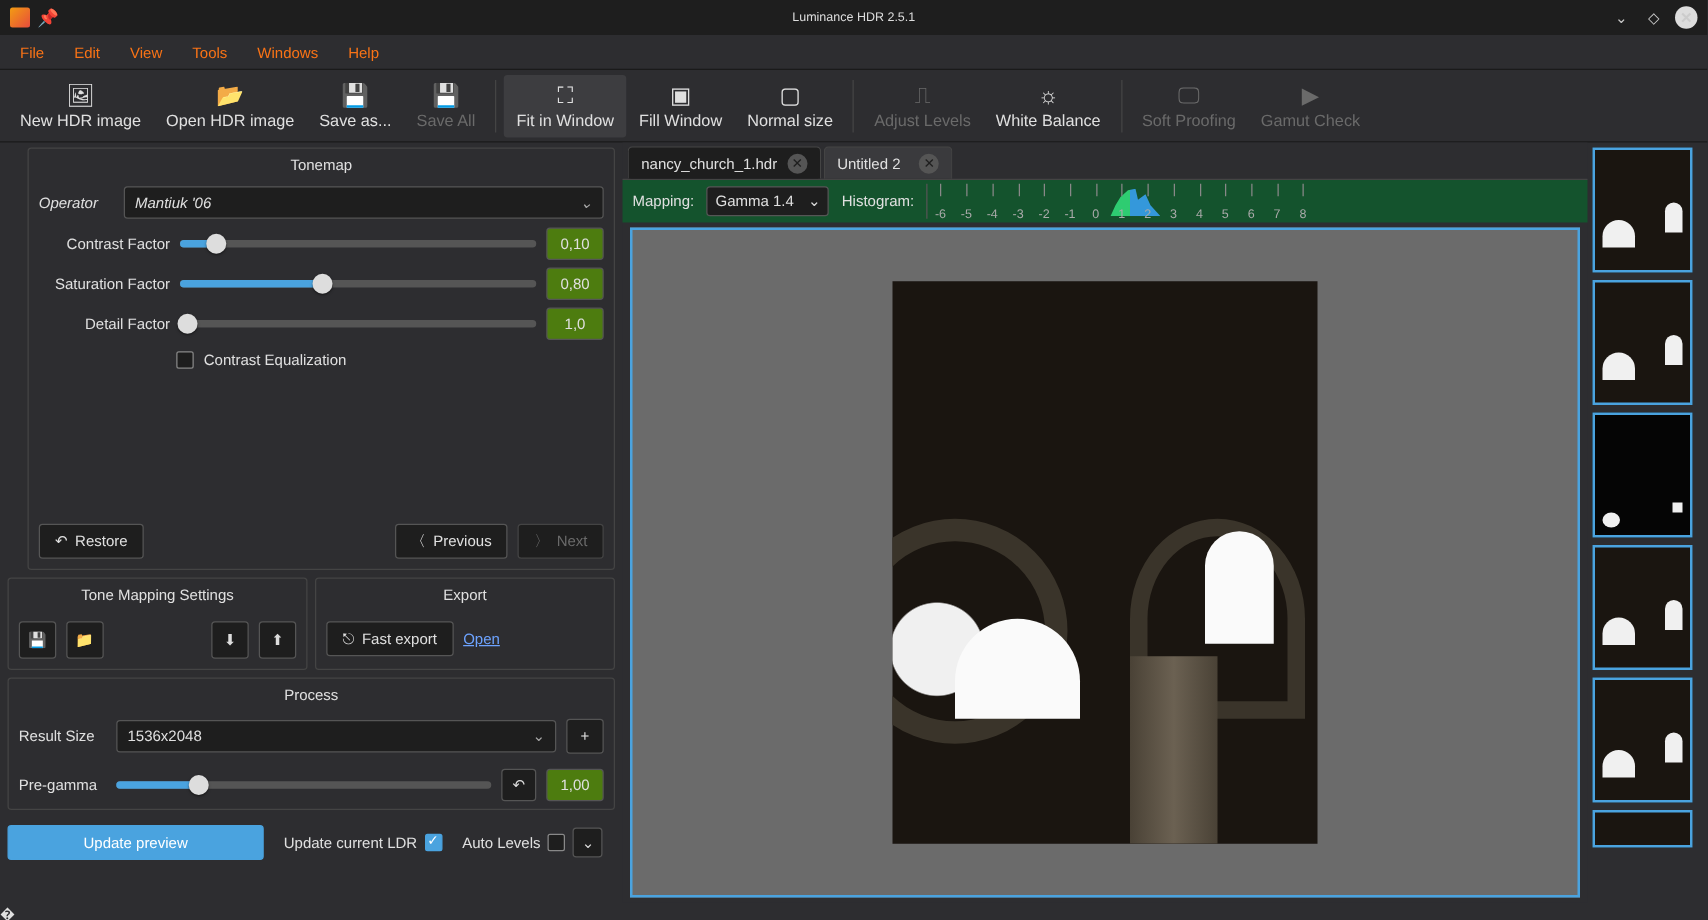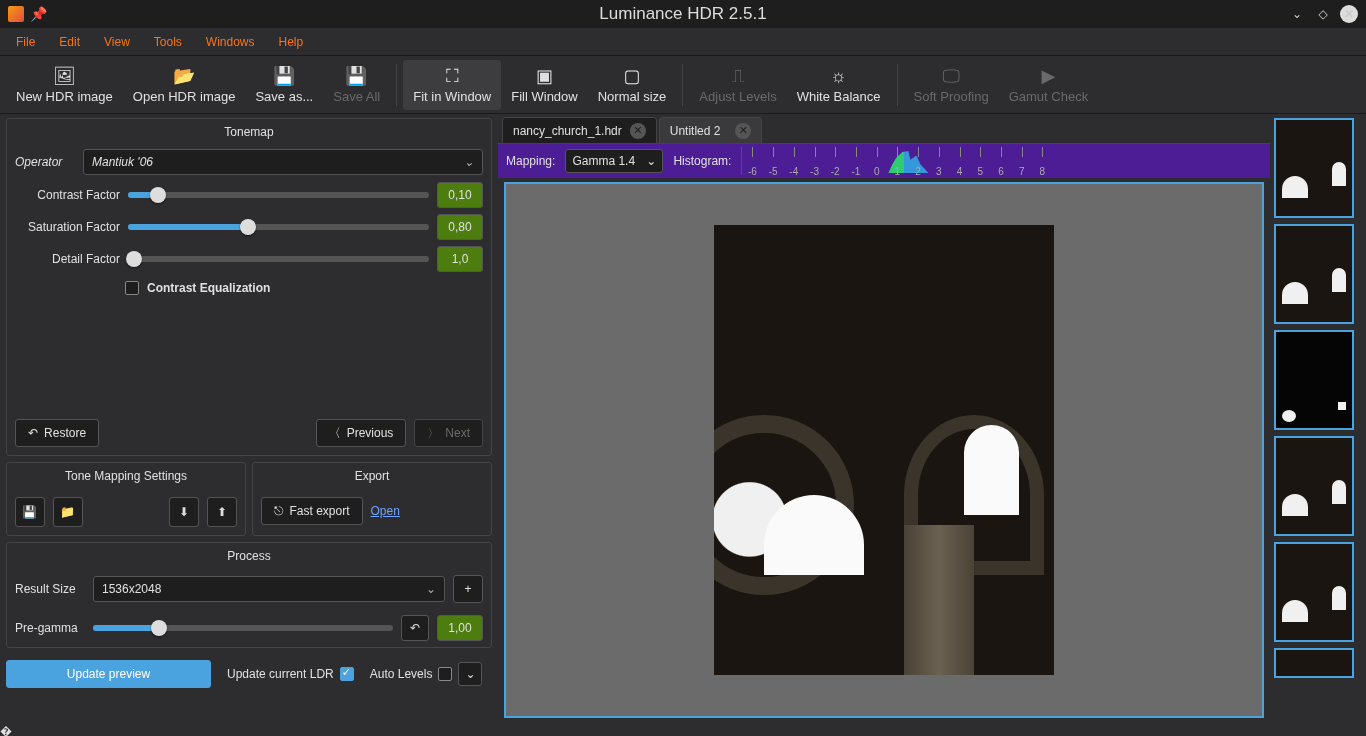--- a/index.html
+++ b/index.html
@@ -2,21 +2,21 @@
 <html><head>
 <meta charset="utf-8">
 <style>
 * { box-sizing: border-box; margin: 0; padding: 0; font-family: sans-serif; font-size: 12px; }
 body { background: #2d2d30; color: #e0e0e0; width: 1366px; height: 736px; overflow: hidden; }
 
 
 .titlebar { height: 28px; background: #1e1e1e; display: flex; align-items: center; padding: 0 8px; position: relative; }
 .titlebar .app-icon { width: 16px; height: 16px; background: linear-gradient(135deg,#f39c12,#e74c3c); border-radius: 2px; margin-right: 6px; }
 .titlebar .pin-icon { color: #ccc; font-size: 14px; }
-.titlebar .title { position: absolute; left: 50%; transform: translateX(-50%); font-size: 17px; font-weight: 500; color: #ddd; }
+.titlebar .title { position: absolute; left: 50%; transform: translateX(-50%); font-size: 10px; font-weight: 500; color: #ddd; }
 .titlebar .win-controls { margin-left: auto; display: flex; gap: 8px; align-items: center; }
 .titlebar .win-controls span { width: 18px; height: 18px; display: flex; align-items: center; justify-content: center; color: #ccc; cursor: pointer; }
 .titlebar .win-close { width: 20px; height: 20px; border-radius: 50%; background: #ddd; color: #222; font-weight: bold; }
 
 
 .menubar { height: 28px; background: #2d2d30; display: flex; align-items: center; padding: 0 6px; gap: 4px; border-bottom: 1px solid #1a1a1a;}
 .menubar .menu-item { padding: 4px 10px; cursor: pointer; color: #f97316; border-radius: 3px;}
 
 
 .toolbar { height: 58px; background: #2d2d30; display: flex; align-items: center; padding: 0 6px; border-bottom: 1px solid #1a1a1a;}
@@ -27,21 +27,21 @@
 .tool-btn .lbl { font-size: 13px; margin-top: 2px; white-space: nowrap;}
 .tool-sep { width: 1px; height: 42px; background: #444; margin: 0 6px;}
 
 
 .main { display: flex; height: calc(736px - 28px - 28px - 58px - 14px); }
 .left-panel { width: 498px; padding: 4px 6px; display: flex; flex-direction: column; gap: 6px;}
 .panel { border: 1px solid #444; border-radius: 3px; background: #2d2d30; }
 .panel-title { text-align: center; padding: 6px; font-size: 12px; color: #e0e0e0; font-weight:500;}
 
 
-.tonemap { flex: 0 0 auto; }
+.tonemap { flex: 0 0 auto; margin-left: 16px; }
 .row { display: flex; align-items: center; padding: 4px 8px; gap: 8px; font-style: italic;}
 .row label { width: 100px; text-align: right; color: #e0e0e0; font-weight:500;}
 .row label.short { width: 60px; text-align: left;}
 .select { flex: 1; height: 26px; background: #1e1e1e; border: 1px solid #555; border-radius: 3px; color: #e0e0e0; padding: 0 8px; display:flex; align-items:center; justify-content:space-between; cursor:pointer;}
 .select .chev::after { content: "⌄"; font-size: 12px; color:#aaa;}
 .slider-row { display:flex; align-items:center; padding: 3px 8px; gap:8px;}
 .slider-row .slabel { width: 105px; text-align:right; font-weight:500;}
 .slider-track { flex:1; height: 6px; background: #555; border-radius: 3px; position: relative;}
 .slider-fill { position:absolute; left:0; top:0; bottom:0; background: #4aa3df; border-radius: 3px;}
 .slider-thumb { position:absolute; top:50%; width:16px; height:16px; background:#ddd; border-radius:50%; transform:translate(-50%,-50%); cursor:grab; box-shadow:0 1px 2px rgba(0,0,0,0.5);}
@@ -73,21 +73,21 @@
 
 .bottom-row{ display:flex; align-items:center; padding:6px 0; gap:16px;}
 
 
 .center { flex:1; display:flex; flex-direction:column; background:#2d2d30;}
 .tabs { height:30px; display:flex; align-items:flex-end; padding:0 4px; gap:2px; border-bottom:1px solid #444;}
 .tab { height:26px; padding:0 10px; background:#1e1e1e; border-radius:4px 4px 0 0; display:flex; align-items:center; gap:8px; cursor:pointer; border:1px solid #444; border-bottom:none;}
 .tab.inactive{ background:#3a3a3d;gap:15px;}
 .tab .x{ width:16px; height:16px; border-radius:50%; background:#555; color:#1e1e1e; display:flex; align-items:center; justify-content:center; font-size:11px;}
 
-.subbar{ height:34px; display:flex; align-items:center; padding:0 8px; gap:10px; background:#4c1d95;}
+.subbar{ height:34px; display:flex; align-items:center; padding:0 8px; gap:10px; background:#14532d;}
 .subbar .sel-small{ width:98px; height:24px; background:#1e1e1e; border:1px solid #555; border-radius:3px; display:flex; align-items:center; justify-content:space-between; padding:0 6px; cursor:pointer;}
 .histogram{ flex:0 0 300px; height:28px; position:relative; border-left:1px solid #555; padding-left:6px;}
 .histo-canvas{ width:100%; height:100%; position:relative;}
 .histo-canvas .tick{ position:absolute; top:0; width:1px; height:10px; background:#888;}
 .histo-canvas .ticklbl{ position:absolute; bottom:-2px; font-size:10px; color:#aaa; transform:translateX(-50%);}
 .histo-peak{ position:absolute; bottom:2px; width:40px; height:22px; background:linear-gradient(90deg,#2ecc71 0%,#2ecc71 40%,#3498db 40%,#3498db 100%); clip-path: polygon(0 100%, 10% 60%, 20% 30%, 35% 5%, 50% 0%, 55% 40%, 70% 20%, 80% 60%, 100% 100%);}
 
 .canvas-area{ flex:1; background:#6b6b6b; border:2px solid #4aa3df; margin:4px 6px; display:flex; align-items:center; justify-content:center; overflow:hidden;}
 .image-preview{ width:340px; height:450px; background:#1a1510; position:relative; overflow:hidden;}
 .arch1{ position:absolute; width:180px; height:180px; border-radius:50%; border:18px solid #3a342a; left:-40px; bottom:80px; background:radial-gradient(circle at 40% 60%, #f0f0f0 0%, #f0f0f0 30%, transparent 31%);}
@@ -218,21 +218,21 @@
       <div class="slider-row">
         <div class="slabel">Detail Factor</div>
         <div class="slider-track">
           <div class="slider-fill" style="width:2%"></div>
           <div class="slider-thumb" style="left:2%"></div>
         </div>
         <div class="val-box">1,0</div>
       </div>
       <div class="checkbox-row">
         <div class="chk"></div>
-        <span style="font-weight:700;">Contrast Equalization</span>
+        <span style="font-weight:400;">Contrast Equalization</span>
       </div>
       <div style="height:110px"></div>
       <div class="btn-row">
         <div class="left-group">
           <div class="btn">
               <span class="ic">↶</span>
               <span>Restore</span>
             </div>
         </div>
         <div class="right-group">

